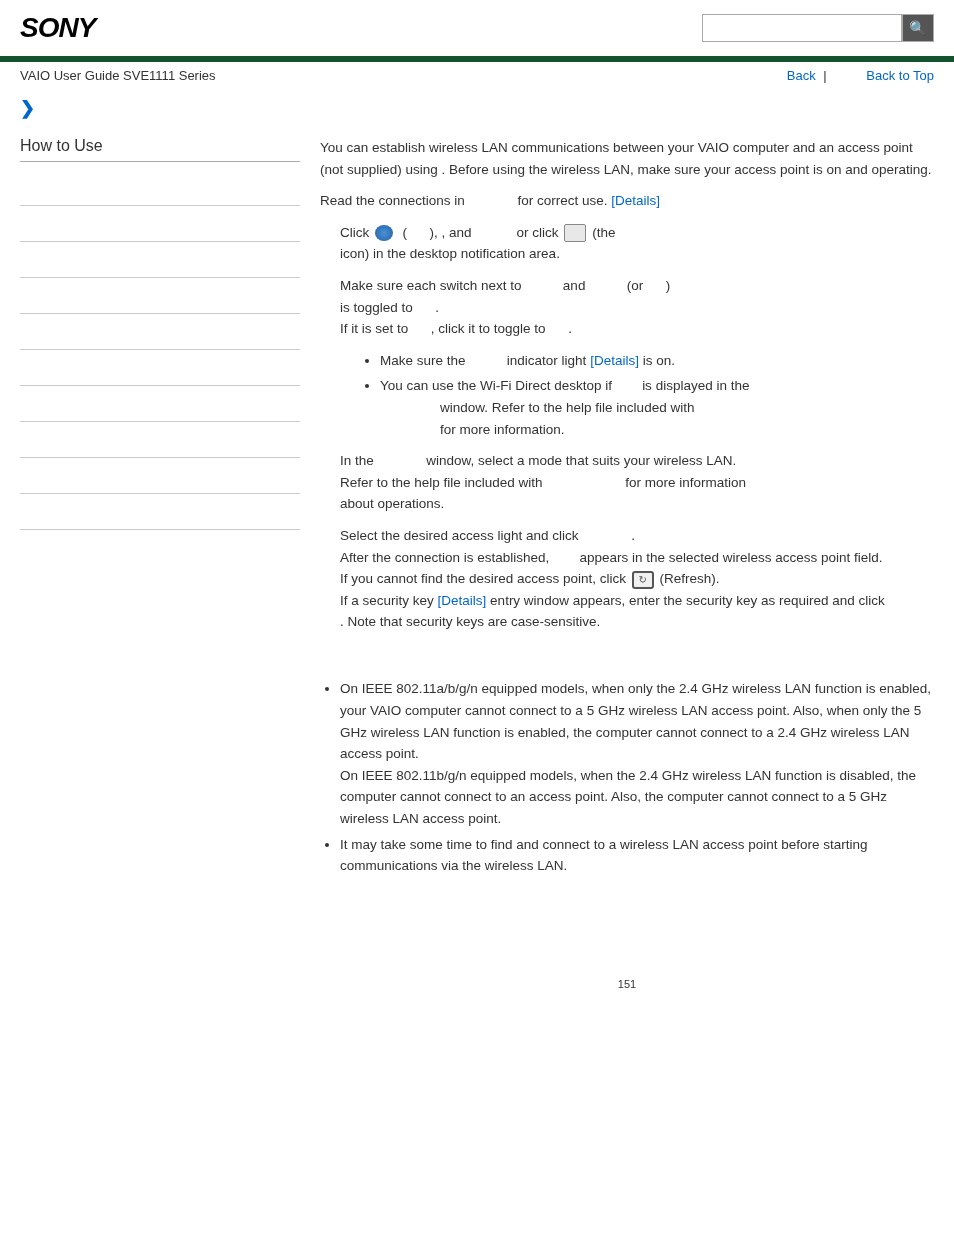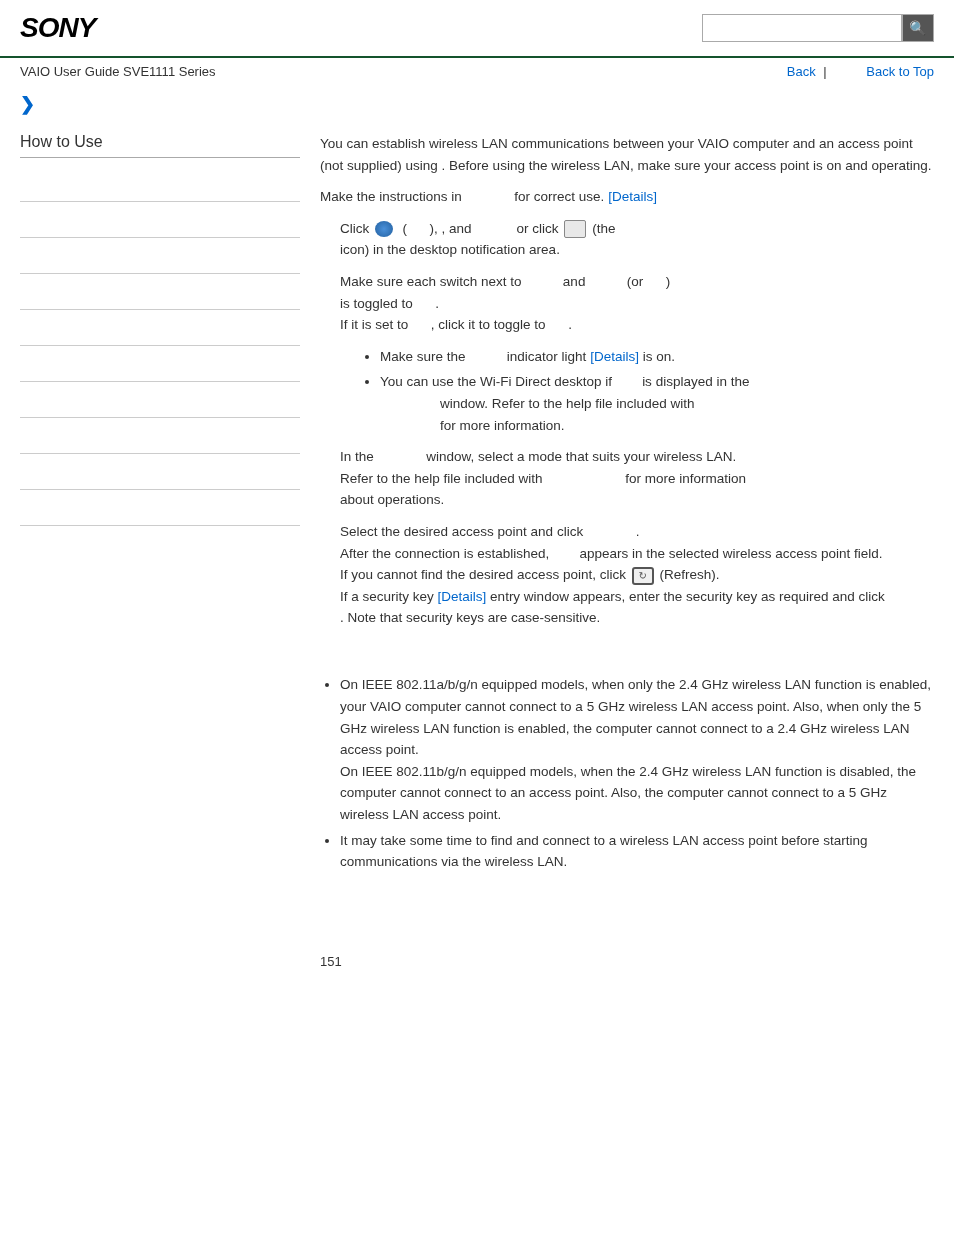--- a/index.html
+++ b/index.html
@@ -10,21 +10,21 @@
       background: #fff;
       width: 954px;
       min-height: 1235px;
     }
 
     
     .header {
       display: flex;
       align-items: center;
       padding: 12px 20px;
-      border-bottom: 2px solid #14532d;
+      border-bottom: 6px solid #14532d;
     }
     .sony-logo {
       font-size: 28px;
       font-weight: 900;
       letter-spacing: -1px;
       color: #000;
       font-style: italic;
     }
     .search-area {
       margin-left: auto;
@@ -188,22 +188,23 @@
       margin: 14px 0;
       padding-left: 0;
     }
     .note-section .bullet-list {
       margin-left: 20px;
     }
     .hint-section {
       margin: 14px 0;
     }
     .page-number {
-      text-align: left;
-      font-size: 13px;
+      text-align: center;
+      margin-top: 20px;
+      font-size: 11px;
       color: #333;
     }
     .section-divider {
       margin: 14px 0;
     }
   </style>
 </head>
 <body>
 
 <div class="header">
@@ -248,21 +249,21 @@
   <div class="content-area">
 
     
     <p>
       <span>You can establish wireless LAN communications between your VAIO computer and an access point (not supplied) using</span>
       <span>. Before using the wireless LAN, make sure your access point is on and operating.</span>
     </p>
 
     
     <p>
-      <span>Make the instructions in</span>
+      <span>Read the connections in</span>
       &nbsp;&nbsp;&nbsp;&nbsp;&nbsp;&nbsp;&nbsp;&nbsp;&nbsp;&nbsp;&nbsp;&nbsp;
       <span>for correct use.</span>
       <a href="#" class="link-blue">[Details]</a>
     </p>
 
     
     <div class="indent-block">
       <p>
         <span>Click</span>
         <span class="inline-icon-wifi"></span>
@@ -338,21 +339,21 @@
         <br>
         <span>about operations.</span>
       </p>
     </div>
 
     
 
     
     <div class="indent-block">
       <p>
-        <span>Select the desired access point and click</span>
+        <span>Select the desired access light and click</span>
         &nbsp;&nbsp;&nbsp;&nbsp;&nbsp;&nbsp;&nbsp;&nbsp;&nbsp;&nbsp;&nbsp;&nbsp;
         <span>.</span>
         <br>
         <span>After the connection is established,</span>
         &nbsp;&nbsp;&nbsp;&nbsp;&nbsp;&nbsp;
         <span>appears in the selected wireless access point field.</span>
         <br>
         <span>If you cannot find the desired access point, click</span>
         <span class="inline-icon-refresh">↻</span>
         <span>(Refresh).</span>

